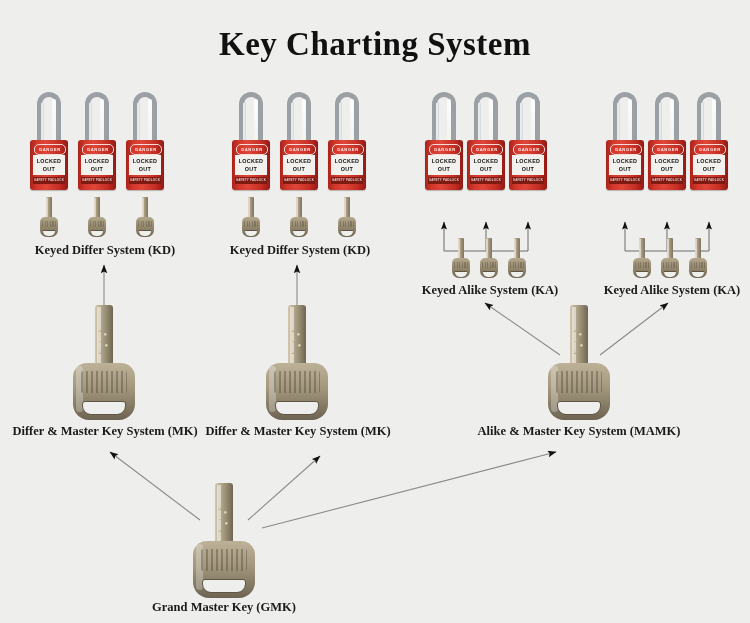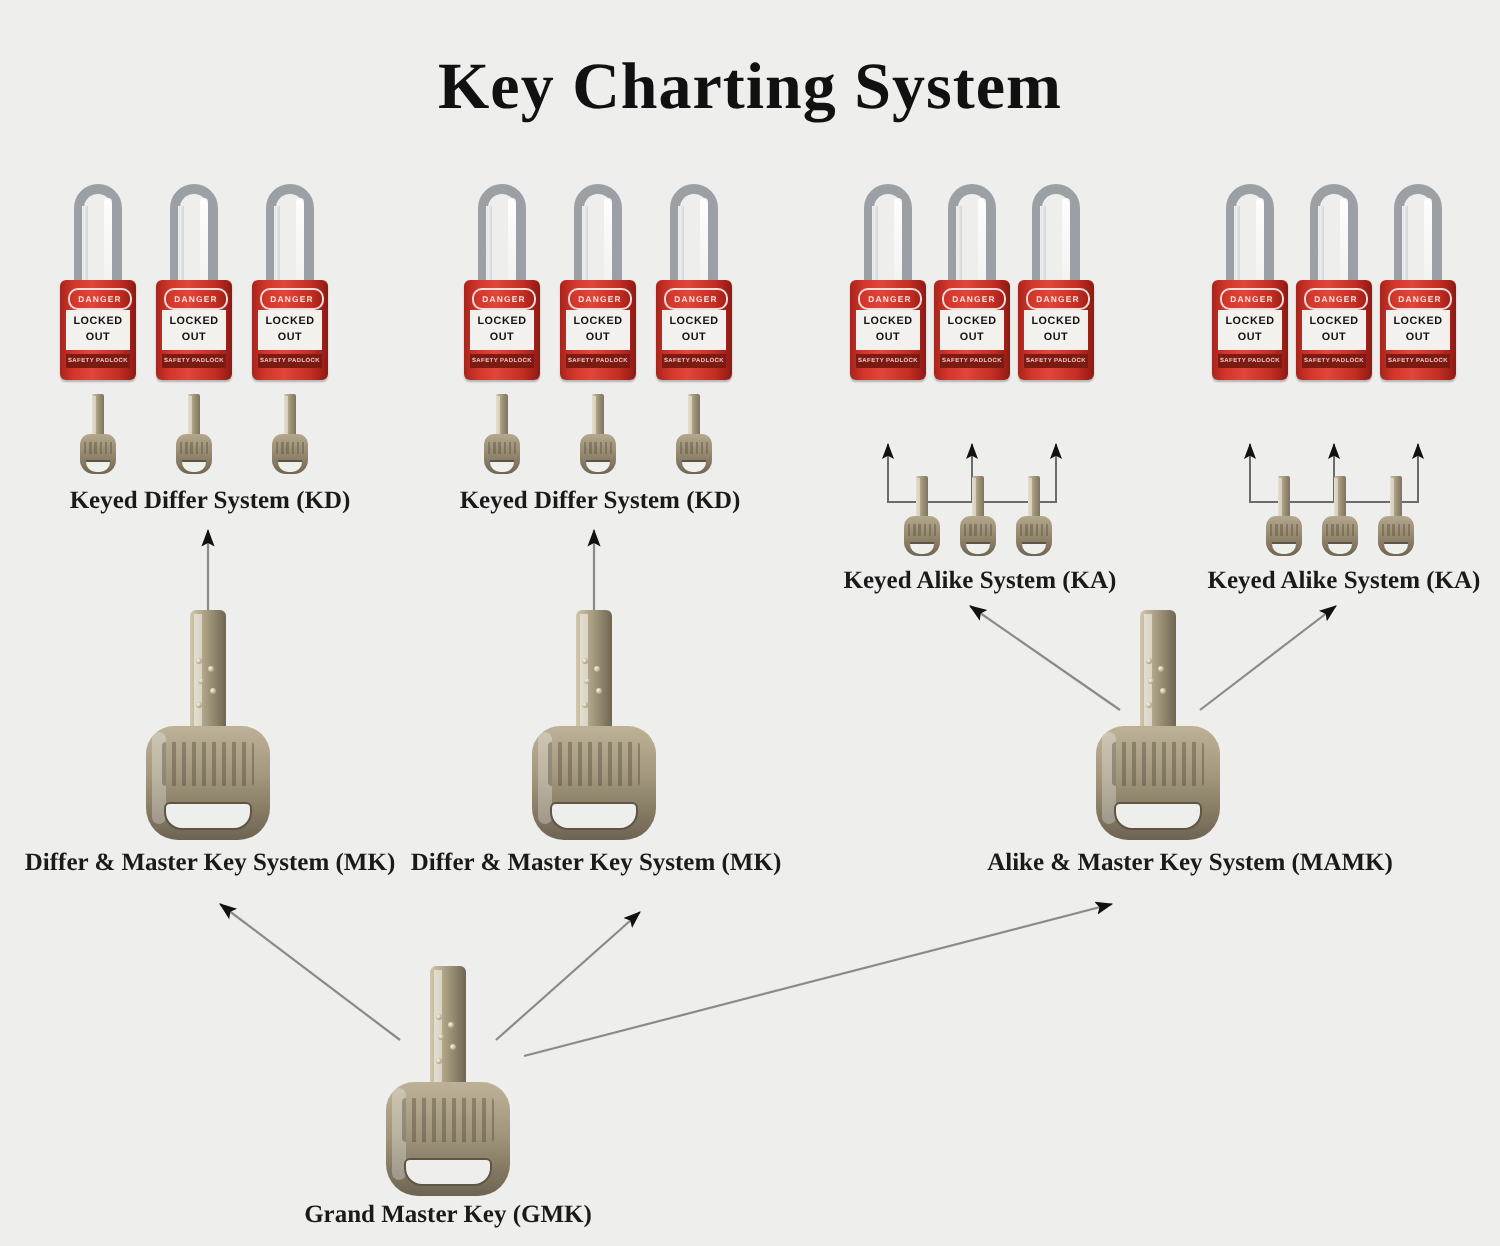--- a/index.html
+++ b/index.html
@@ -516,21 +516,21 @@
           <i style="left:7px;top:6px"></i>
         <i style="left:2px;top:12px"></i>
           <i style="left:8px;top:17px"></i>
         <i style="left:1px;top:24px"></i>
       </div>
       <div class="bow">
           <div class="engrave"></div>
           <div class="bowslot"></div>
         </div>
     </div>
-    <div class="cap" style="left:485px;top:424px;width:220px;">Alike &amp; Master Key System (MAMK)</div>
+    <div class="cap" style="left:469px;top:424px;width:220px;">Alike &amp; Master Key System (MAMK)</div>
   </div>
 
   <div class="node">
     <div class="bkey" style="left:193px;top:483px;">
       <div class="blade"></div>
       <div class="dimples">
         <i style="left:1px;top:2px"></i>
           <i style="left:7px;top:6px"></i>
         <i style="left:2px;top:12px"></i>
           <i style="left:8px;top:17px"></i>

